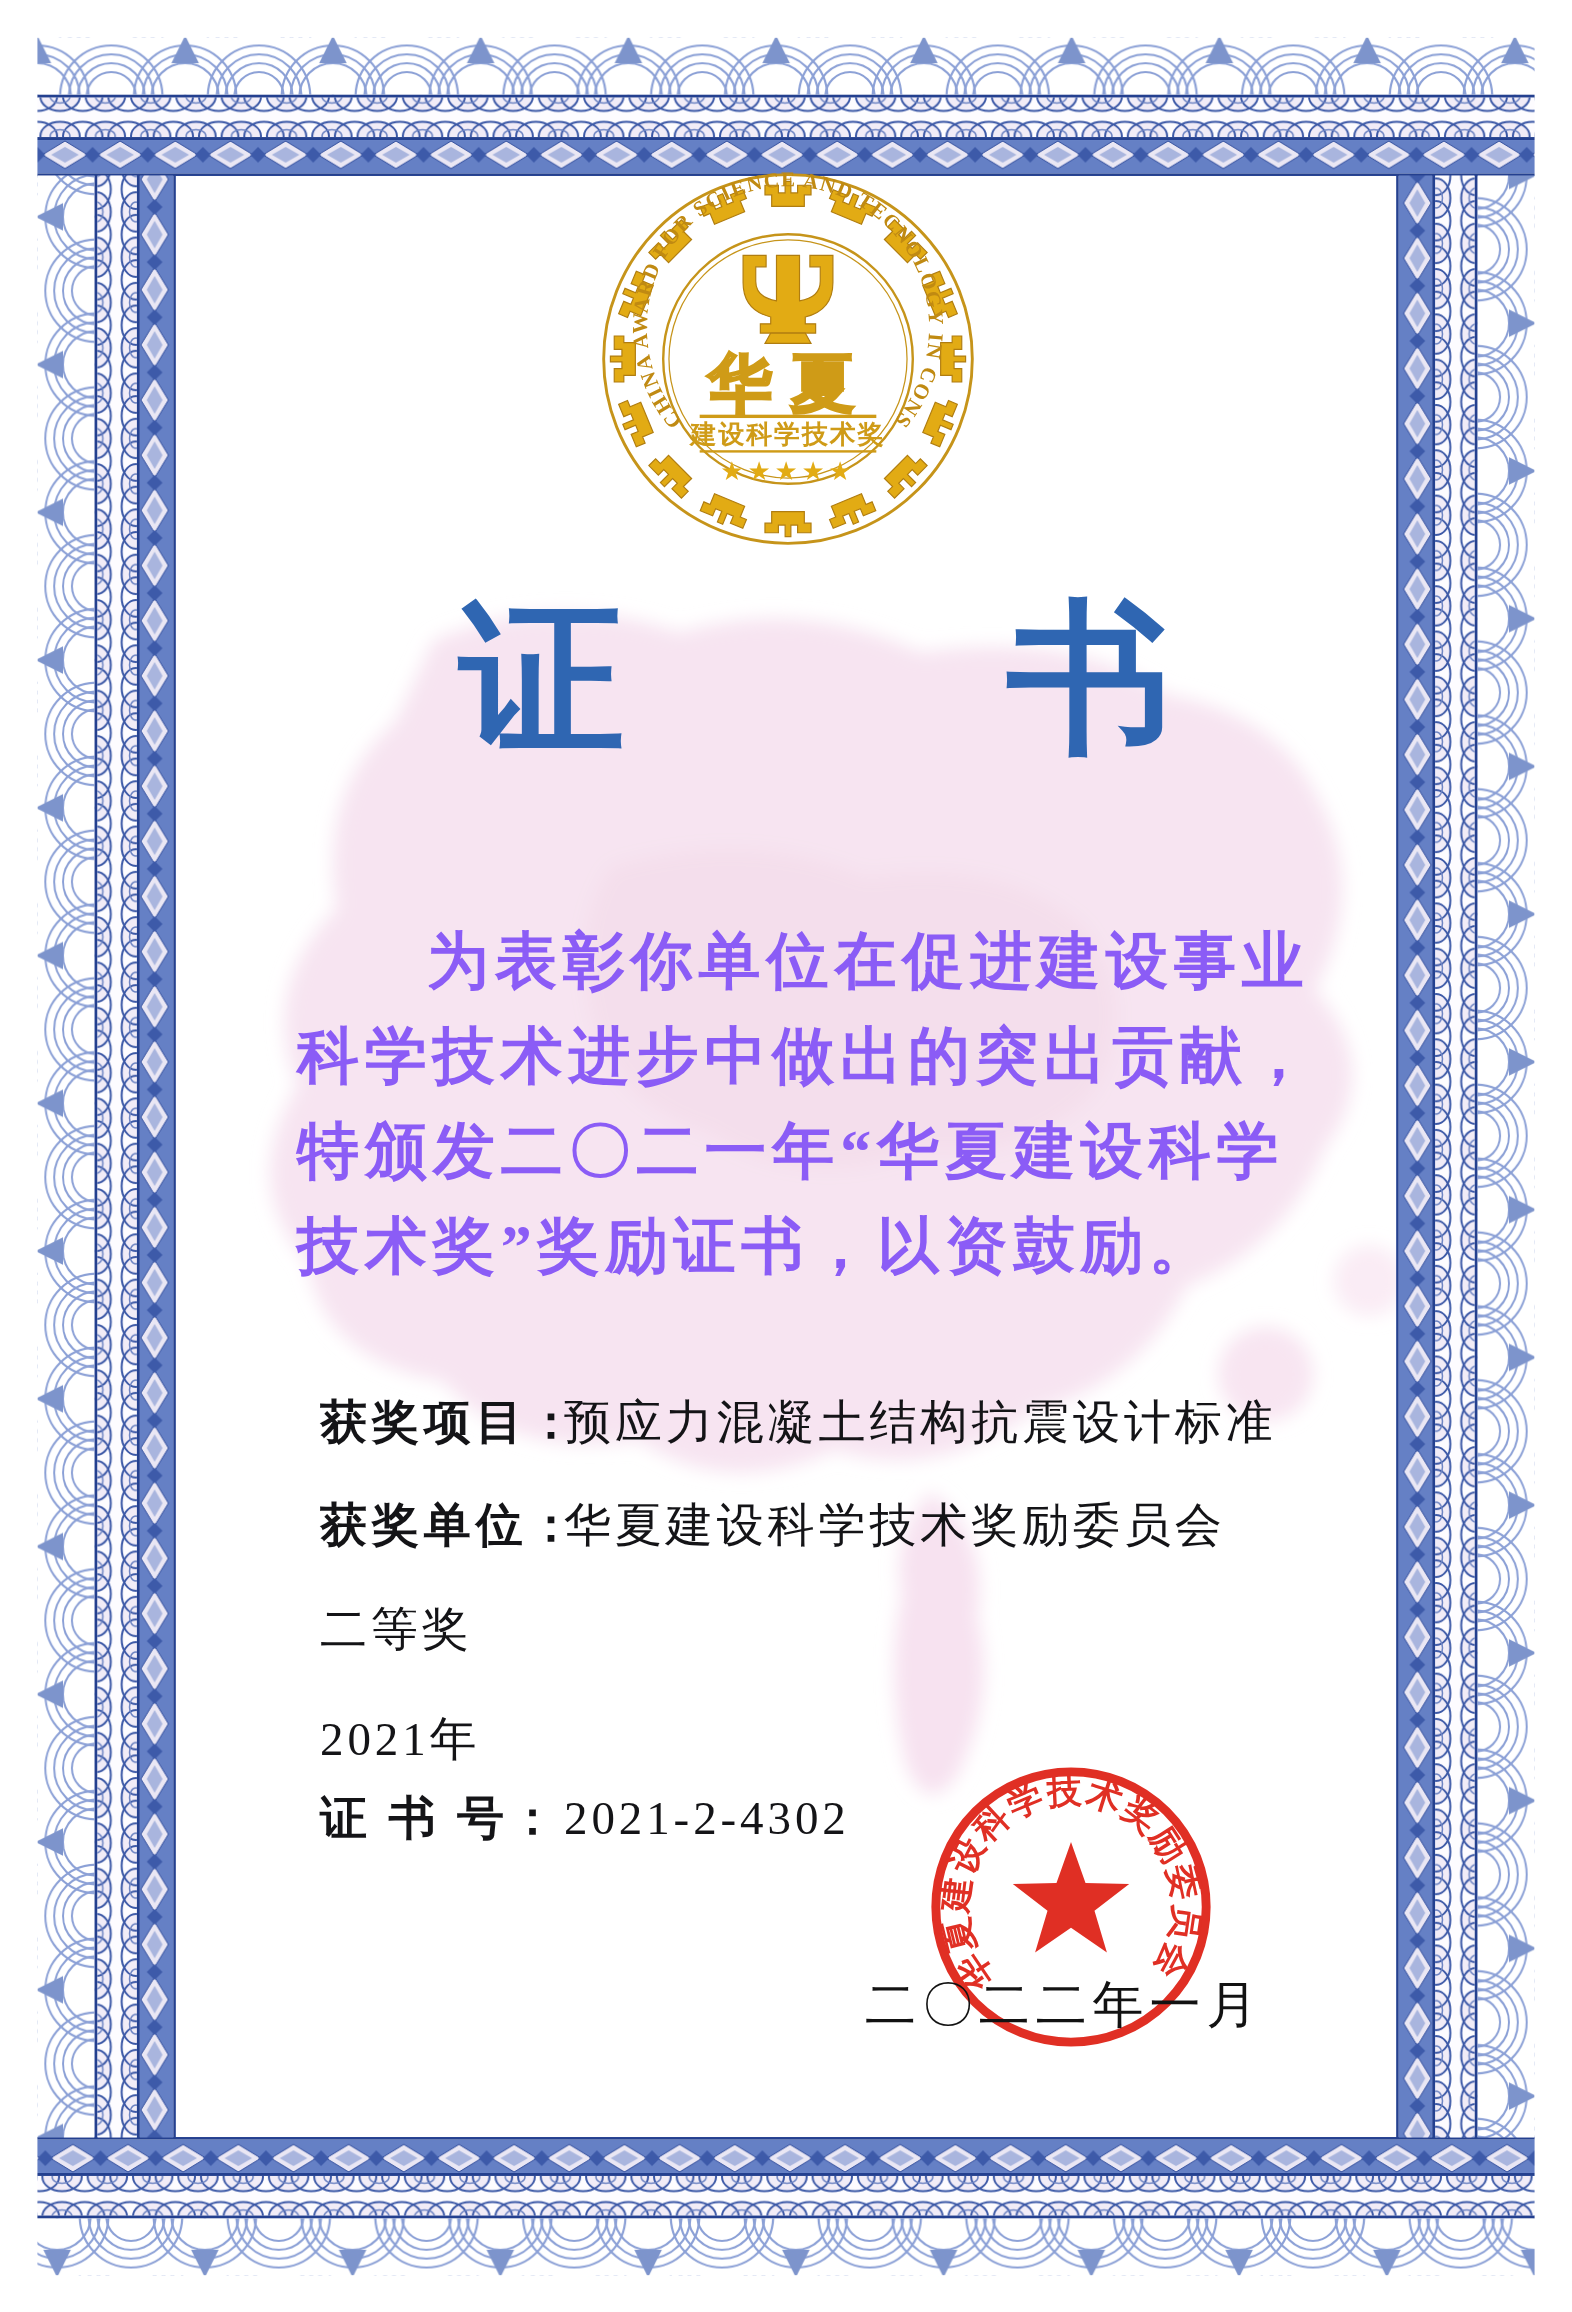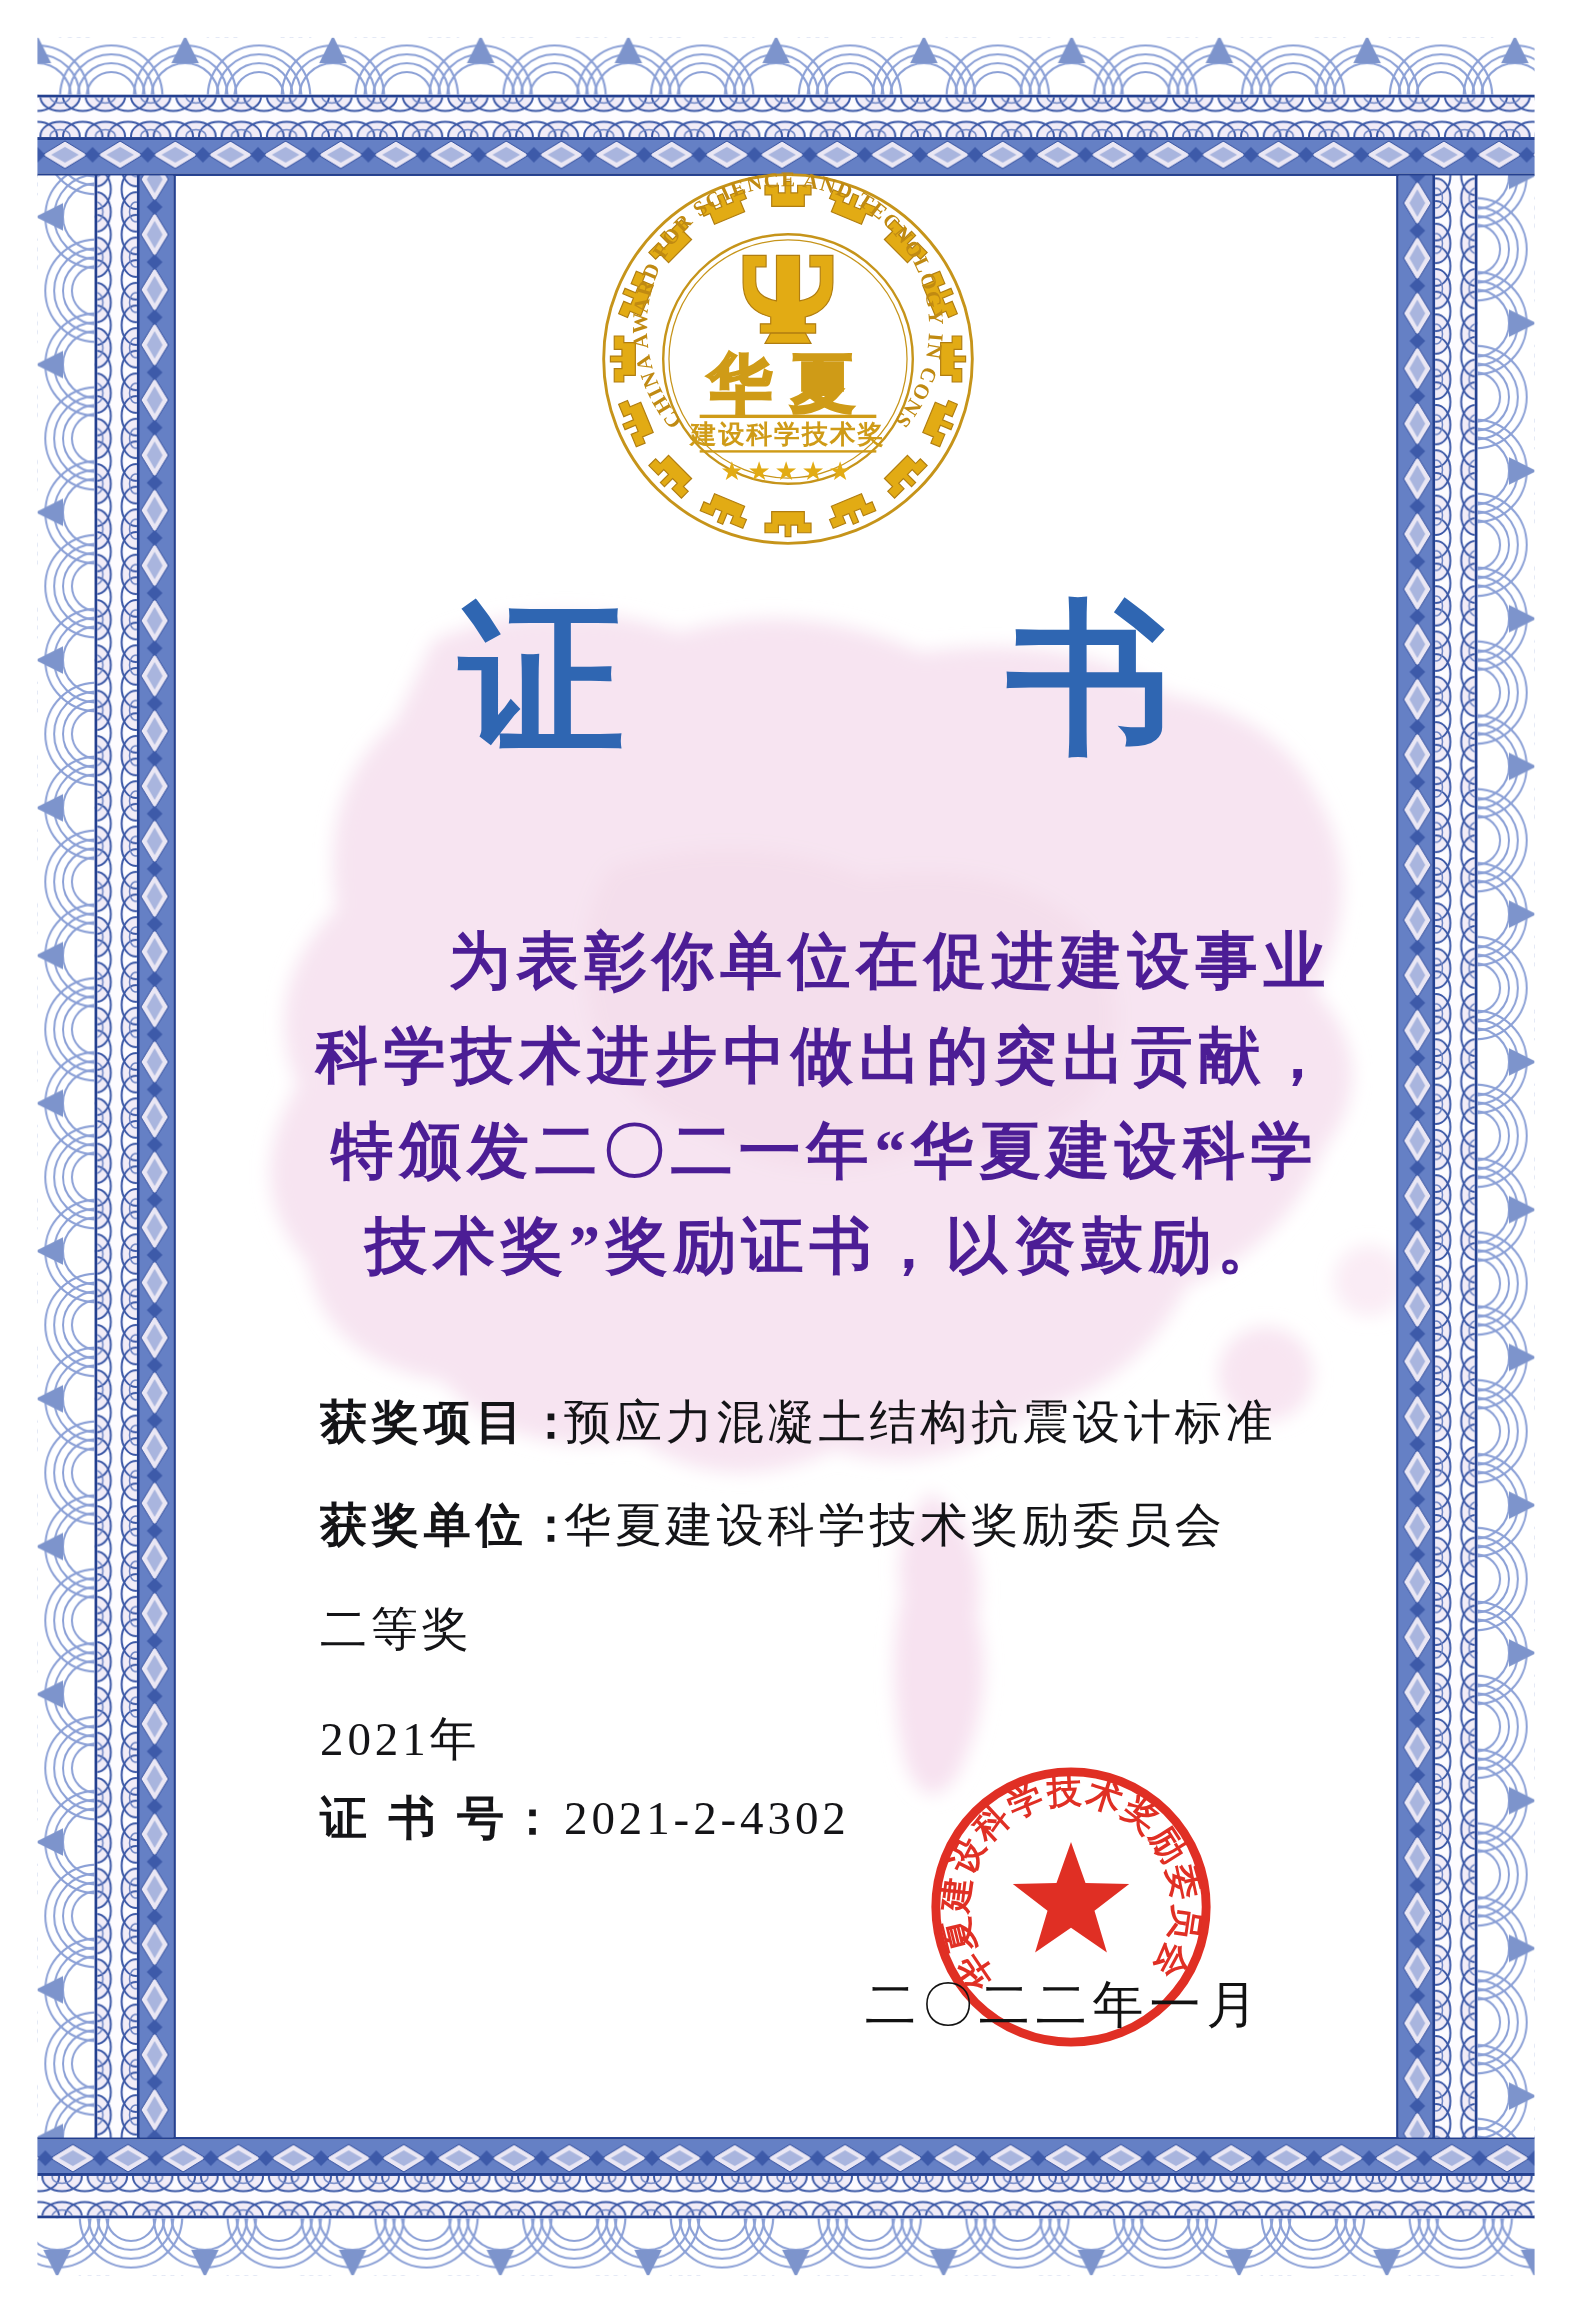--- a/index.html
+++ b/index.html
@@ -19,23 +19,22 @@
   .title-row{
     left:0;right:-59px;top:589px;z-index:2;
     display:flex;justify-content:center;gap:382px;
     color:#2f66b2;font-size:165px;font-weight:700;line-height:1.1;
     font-family:"Liberation Serif","DejaVu Serif",serif;
   }
   .title-char{display:block;}
   
   .body-text{
     left:297px;top:914px;width:1056px;z-index:2;
-    color:#4c1d95;font-size:62px;font-weight:700;letter-spacing:5.9px;
+    color:#8b5cf6;font-size:62px;font-weight:700;letter-spacing:5.9px;
     line-height:95px;
-    text-align:center;
   }
   .body-line{white-space:nowrap;}
   .body-line.indent{padding-left:130px;}
   
   .field{
     left:320px;z-index:2;display:flex;align-items:baseline;
     color:#141417;font-size:47px;white-space:nowrap;
   }
   .field .label{font-weight:700;letter-spacing:4.9px;width:244px;flex:0 0 244px;}
   .field .value{font-weight:400;letter-spacing:3.9px;}

